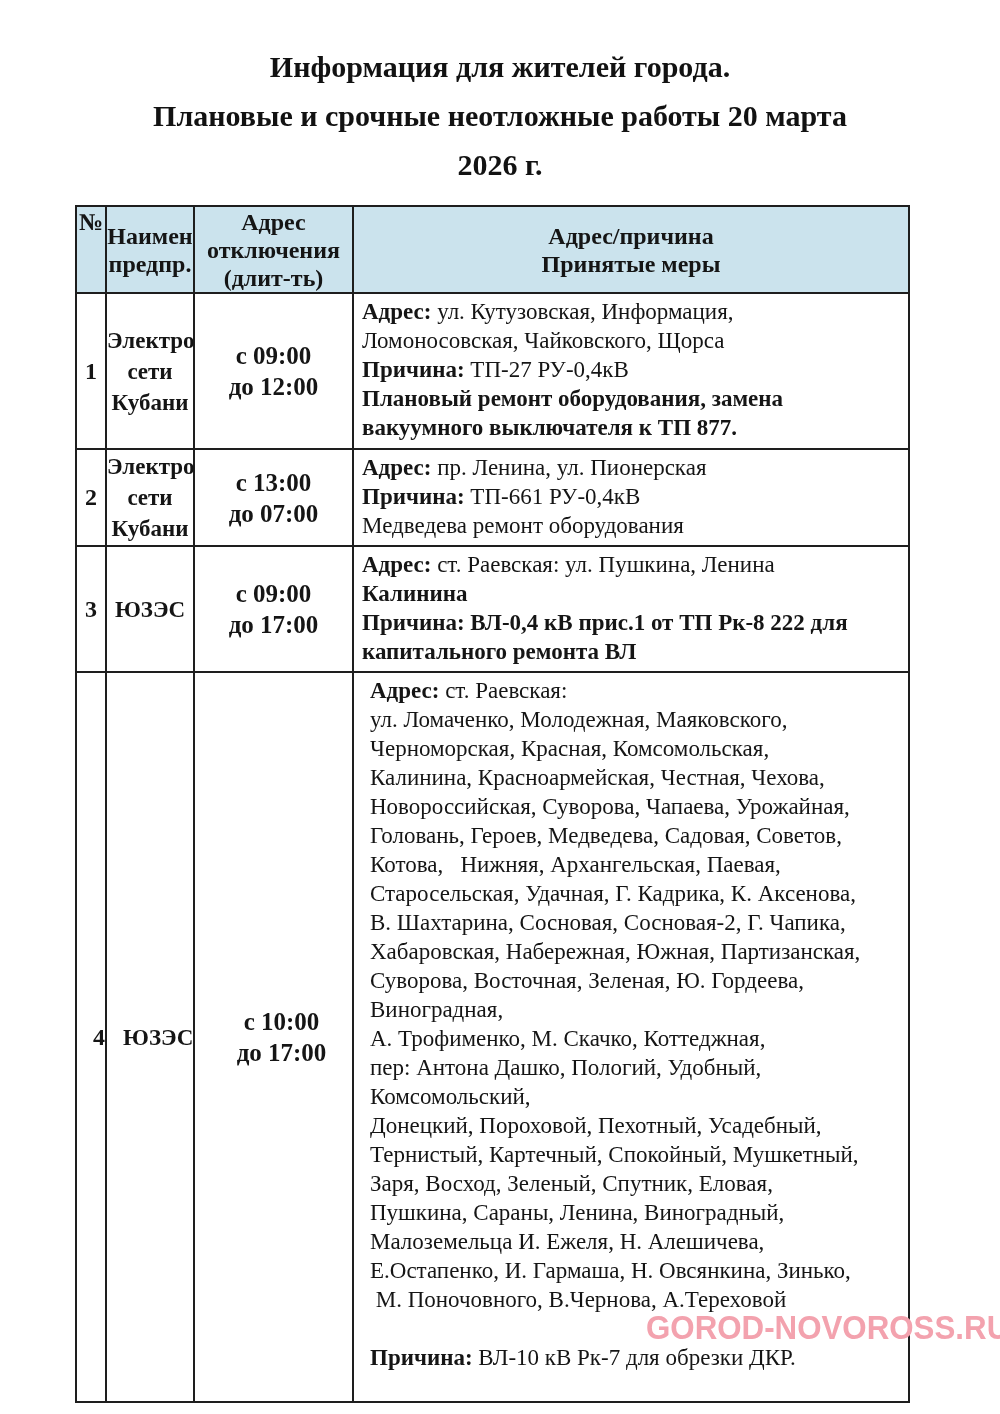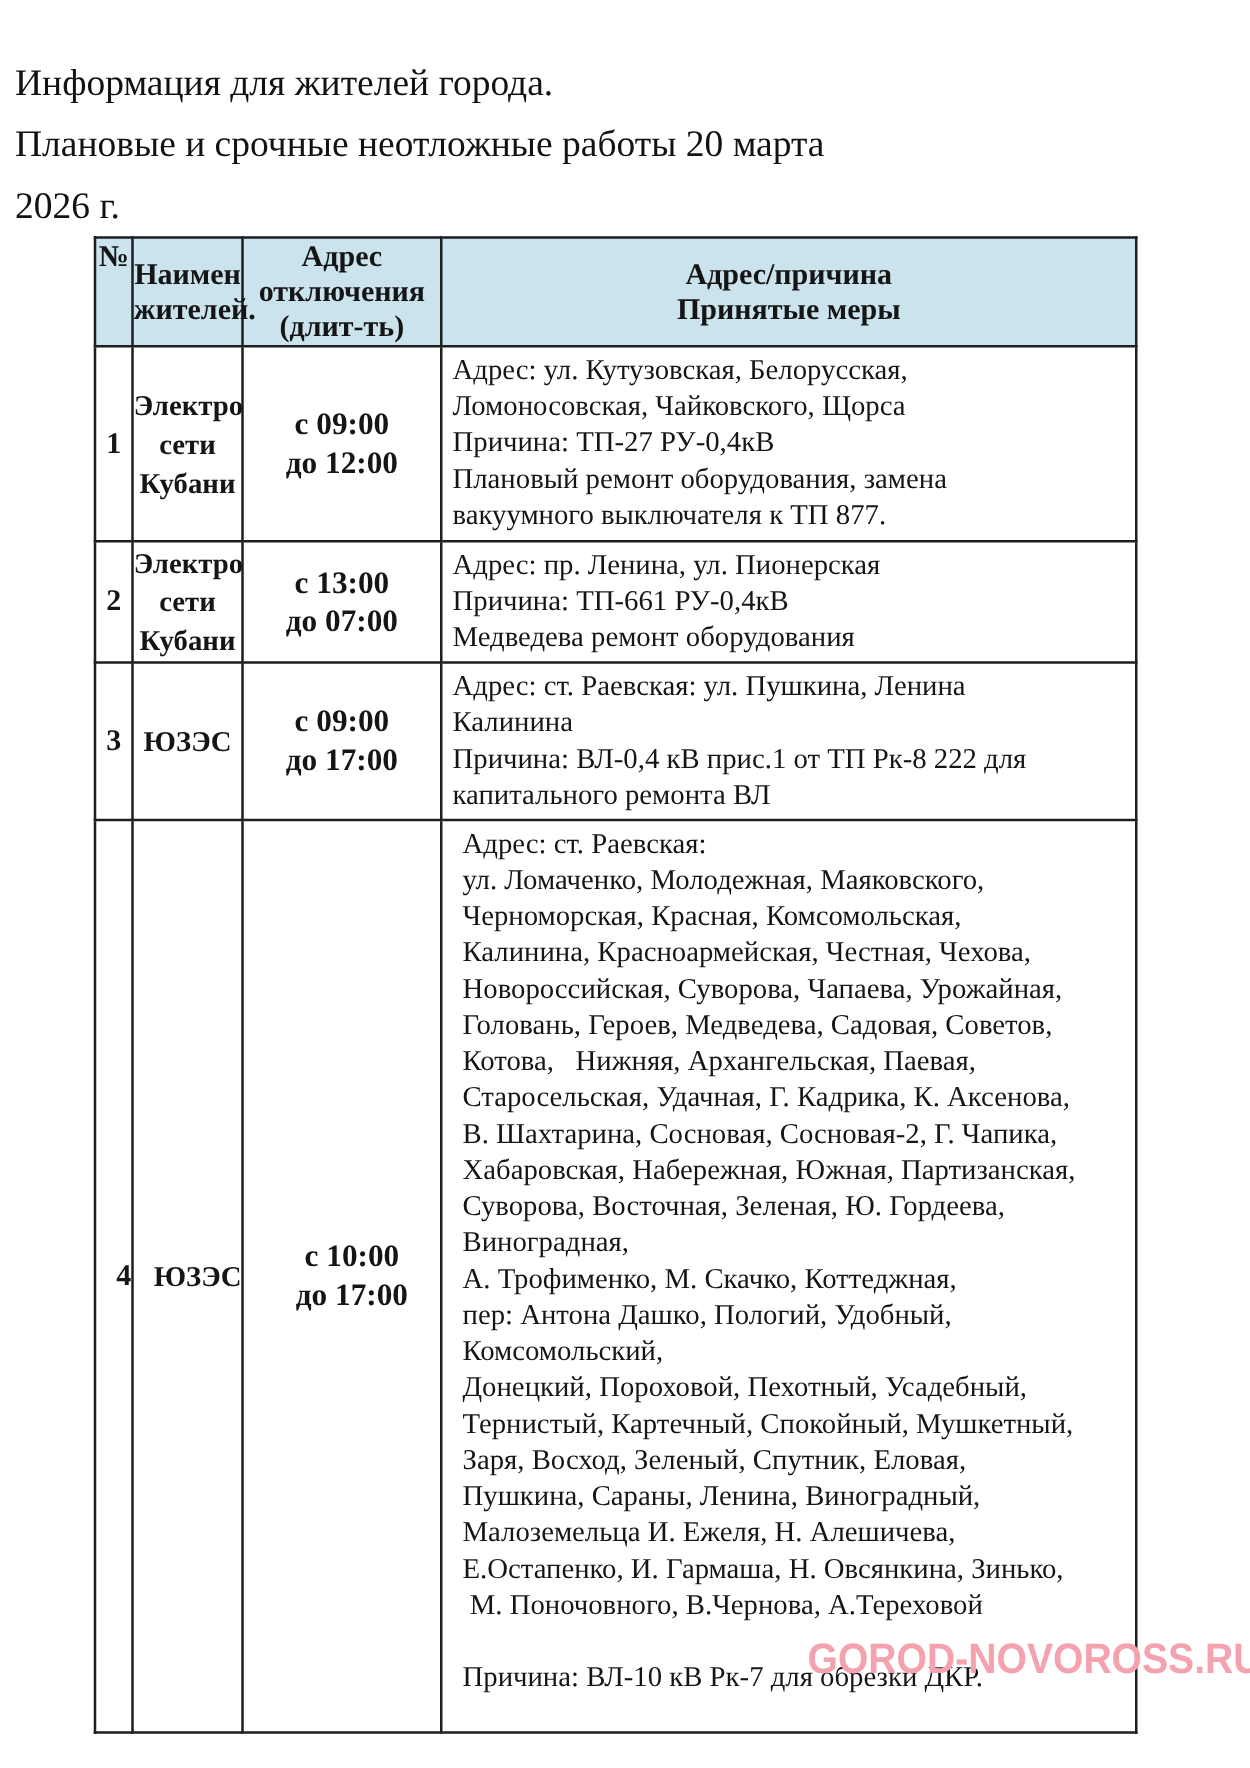--- a/index.html
+++ b/index.html
@@ -8,23 +8,24 @@
     background: #ffffff;
     font-family: "Liberation Serif", "DejaVu Serif", serif;
     color: #151515;
     overflow: hidden;
   }
   .page {
     position: relative;
     width: 1000px; height: 1414px;
   }
   .title {
-    margin: 42px 12px 0;
+    margin: 42px 12px 16px;
     font-size: 30px;
-    font-weight: normal;
+    font-weight: bold;
+    text-align: center;
     line-height: 49px;
     white-space: pre-line;
     color: #121212;
   }
   table.outage {
     border-collapse: collapse;
     table-layout: fixed;
     margin-left: 75px;
     width: 833px;
   }
@@ -66,21 +67,21 @@
   .td-company { font-size: 23px; line-height: 31px; }
   .td-time    { font-size: 25px; line-height: 31px; border-radius: 28px; }
   .td-address {
     vertical-align: top;
     text-align: left;
     padding: 3px 8px 4px 8px;
     white-space: pre-wrap;
     line-height: 29px;
     font-size: 23px;
   }
-  .td-address b { font-weight: normal; }
+  .td-address b { font-weight: bold; }
   tbody tr:nth-child(1) td { height: 147px; }
   tbody tr:nth-child(2) td { height: 88px; }
   tbody tr:nth-child(3) td { height: 117px; }
   tbody tr:nth-child(4) td { height: 721px; padding-left: 16px; }
   .watermark {
     position: absolute;
     top: 1266px;
     left: 646px;
     font-family: "Liberation Sans", "DejaVu Sans", sans-serif;
     font-weight: bold;
@@ -105,37 +106,37 @@
     <colgroup>
       <col class="c-num">
       <col class="c-company">
       <col class="c-time">
       <col class="c-address">
     </colgroup>
     <thead>
       <tr>
         <th class="th-num">№</th>
         <th>Наимен
-жителей.</th>
+предпр.</th>
         <th>Адрес
 отключения
 (длит-ть)</th>
         <th>Адрес/причина
 Принятые меры</th>
       </tr>
     </thead>
     <tbody>
   <tr>
     <td class="td-num">1</td>
     <td class="td-company">Электро
 сети
 Кубани</td>
     <td class="td-time">с 09:00
 до 12:00</td>
-    <td class="td-address"><b>Адрес: </b><span>ул. Кутузовская, Белорусская,
+    <td class="td-address"><b>Адрес: </b><span>ул. Кутузовская, Информация,
 Ломоносовская, Чайковского, Щорса
 </span><b>Причина: </b><span>ТП-27 РУ-0,4кВ
 </span><b>Плановый ремонт оборудования, замена
 вакуумного выключателя к ТП 877.</b></td>
   </tr>
 
   <tr>
     <td class="td-num">2</td>
     <td class="td-company">Электро
 сети

